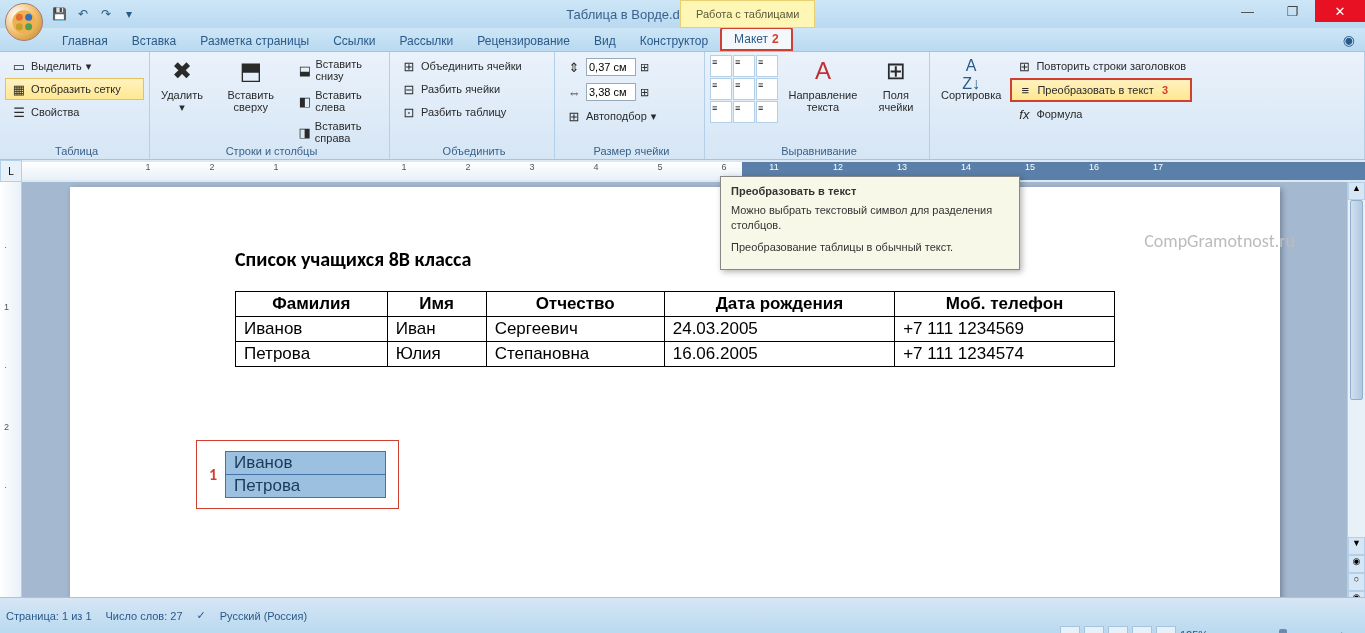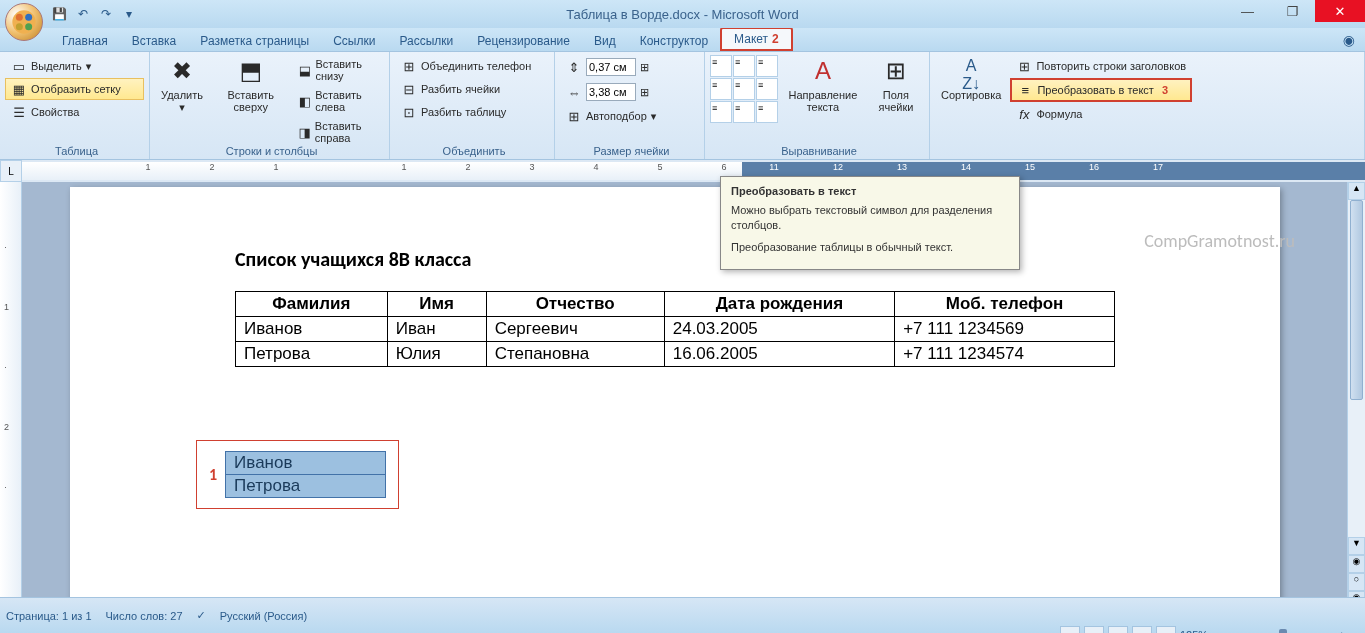--- a/index.html
+++ b/index.html
@@ -100,20 +100,21 @@
         <circle cx="16" cy="16" r="3" fill="#50a050"></circle>
       </svg>
   </div>
   <div class="qat">
     <span class="qat-btn">💾</span>
     <span class="qat-btn">↶</span>
     <span class="qat-btn">↷</span>
     <span class="qat-btn">▾</span>
   </div>
   <div class="title-text">Таблица в Ворде.docx - Microsoft Word</div>
+  <div class="tab-tools">Работа с таблицами</div>
   <div class="win-btns">
     <div class="win-btn">—</div>
     <div class="win-btn">❐</div>
     <div class="win-btn win-close">✕</div>
   </div>
 </div>
 
 <div class="tabs">
   <div class="tab">Главная</div>
   <div class="tab">Вставка</div>
@@ -168,21 +169,21 @@
           </div>
       </div>
     </div>
     <div class="group-label">Строки и столбцы</div>
   </div>
 
   <div class="ribbon-group" style="width:165px">
     <div class="vcol">
       <div class="rbtn">
           <span class="ico">⊞</span>
-          <span>Объединить телефон</span>
+          <span>Объединить ячейки</span>
         </div>
       <div class="rbtn">
           <span class="ico">⊟</span>
           <span>Разбить ячейки</span>
         </div>
       <div class="rbtn">
           <span class="ico">⊡</span>
           <span>Разбить таблицу</span>
         </div>
     </div>

